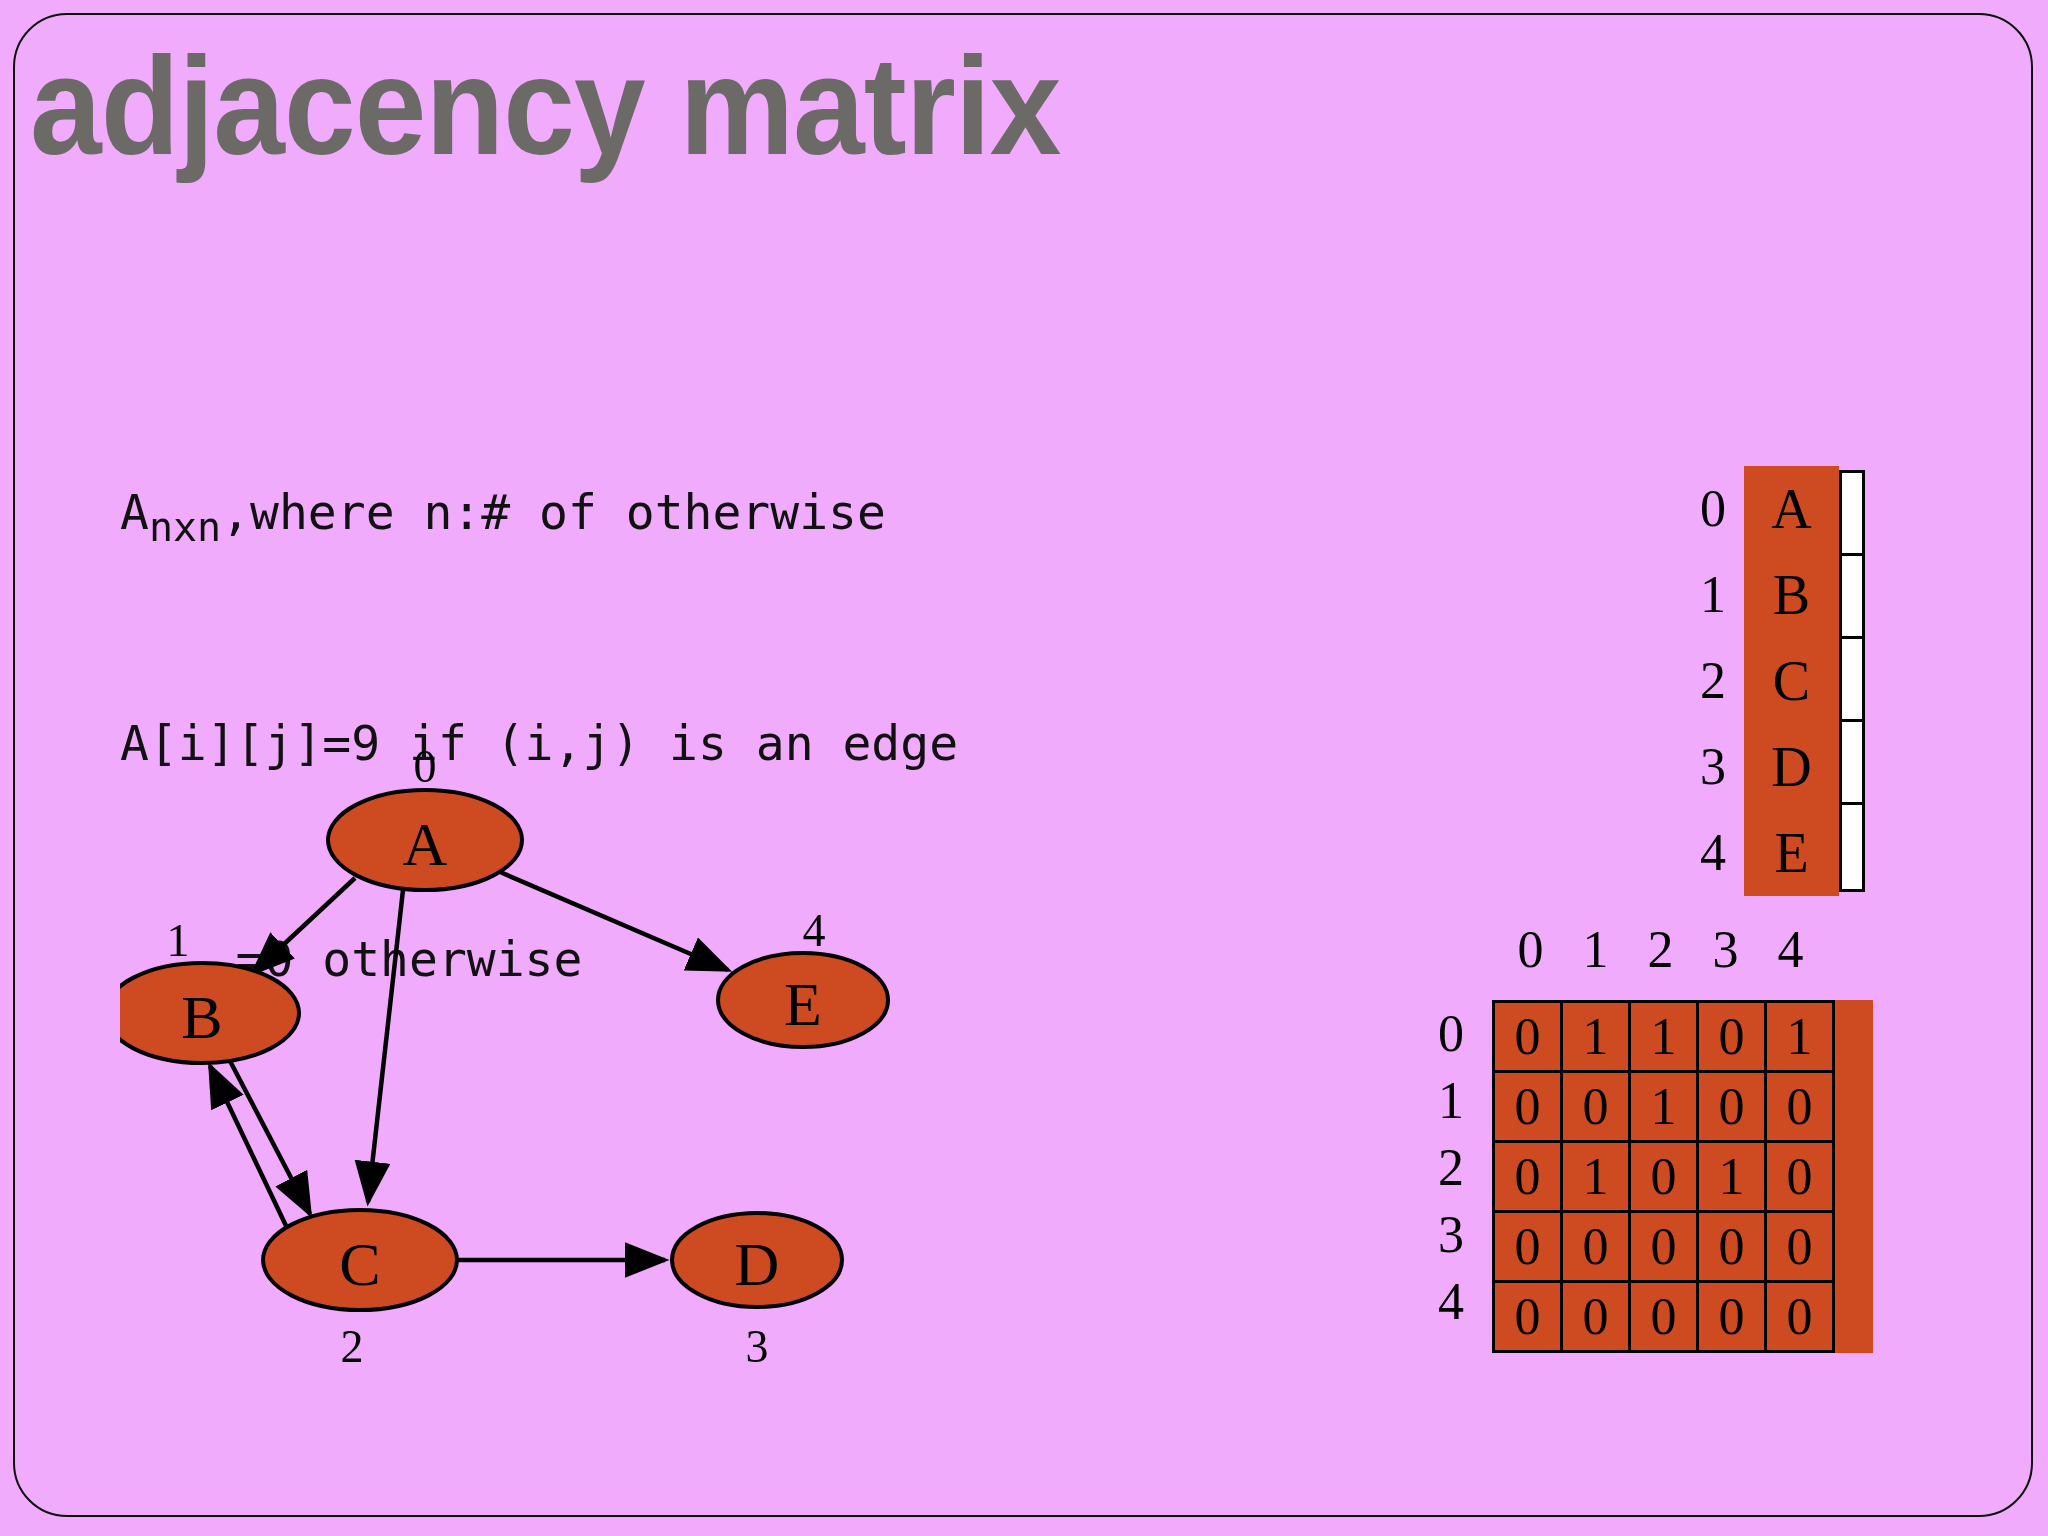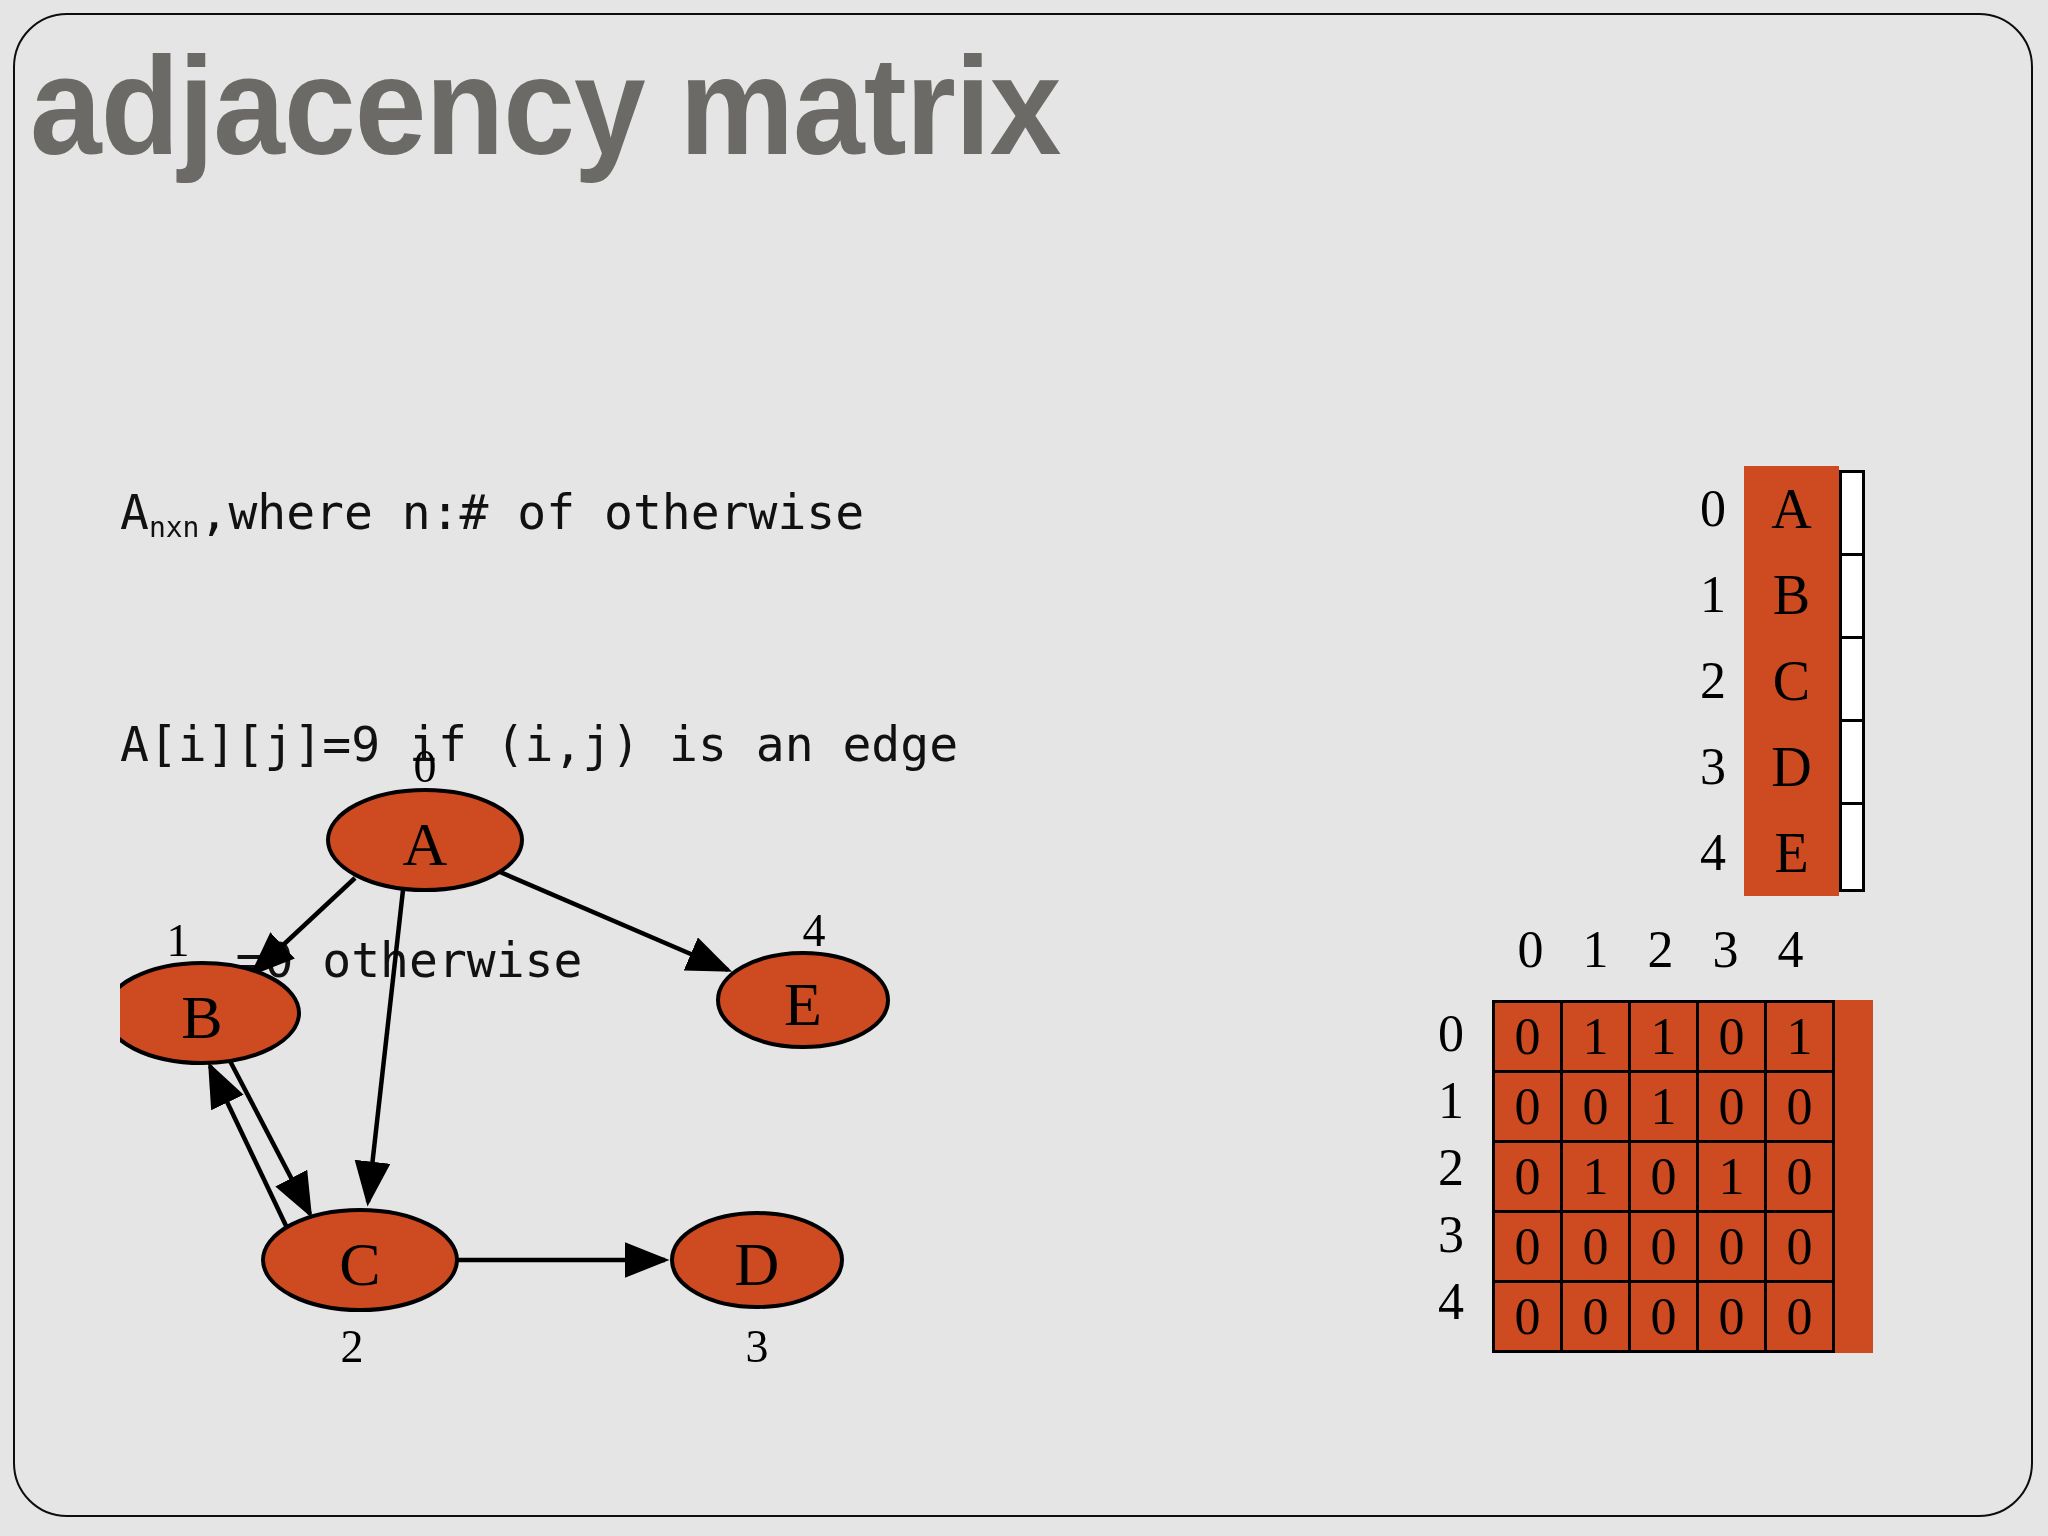--- a/index.html
+++ b/index.html
@@ -13,21 +13,21 @@
     height: 1536px;
     overflow: hidden;
     font-family: "Liberation Sans", sans-serif;
   }
 
   #slide {
     position: absolute;
     left: 0; top: 0;
     width: 2048px;
     height: 1536px;
-    background: #e5e5e5;
+    background: #f0abfc;
   }
 
   
   #slide-frame {
     position: absolute;
     left: 13px;
     top: 13px;
     width: 2020px;
     height: 1504px;
     border: 2.5px solid #0d0d0d;
@@ -61,21 +61,21 @@
     left: 120px;
     top: 332px;
     font-family: "DejaVu Sans Mono", "Liberation Mono", monospace;
     font-size: 48px;
     line-height: 72px;
     color: #111111;
     white-space: pre;
   }
   #definition .line { display: block; }
   #definition sub {
-    font-size: 28px;
+    font-size: 40px;
     vertical-align: -0.30em;
     letter-spacing: 0px;
     text-align: right;
   }
   #definition .indent { display: inline-block; width: 4.0ch; }
 
   
   #graph-panel {
     position: absolute;
     left: 120px;

